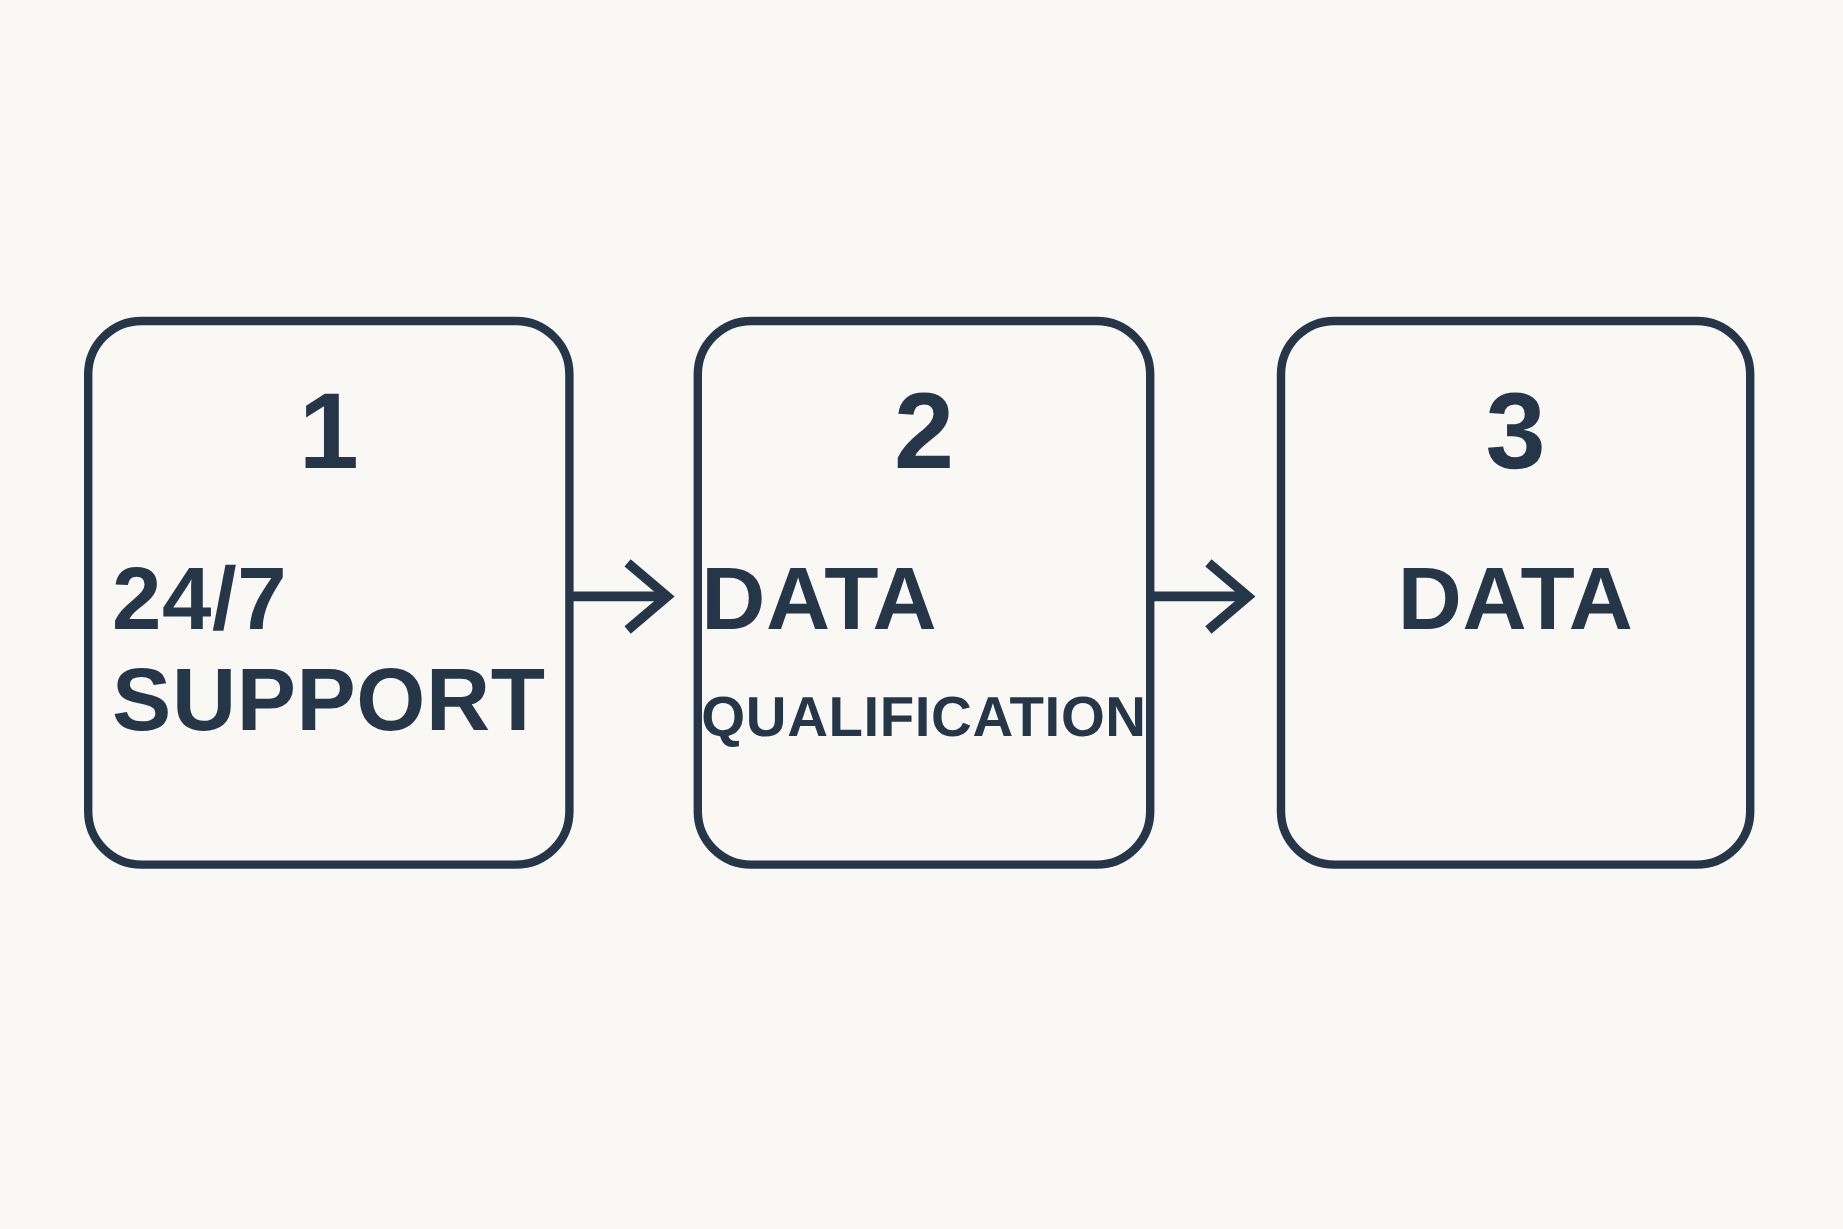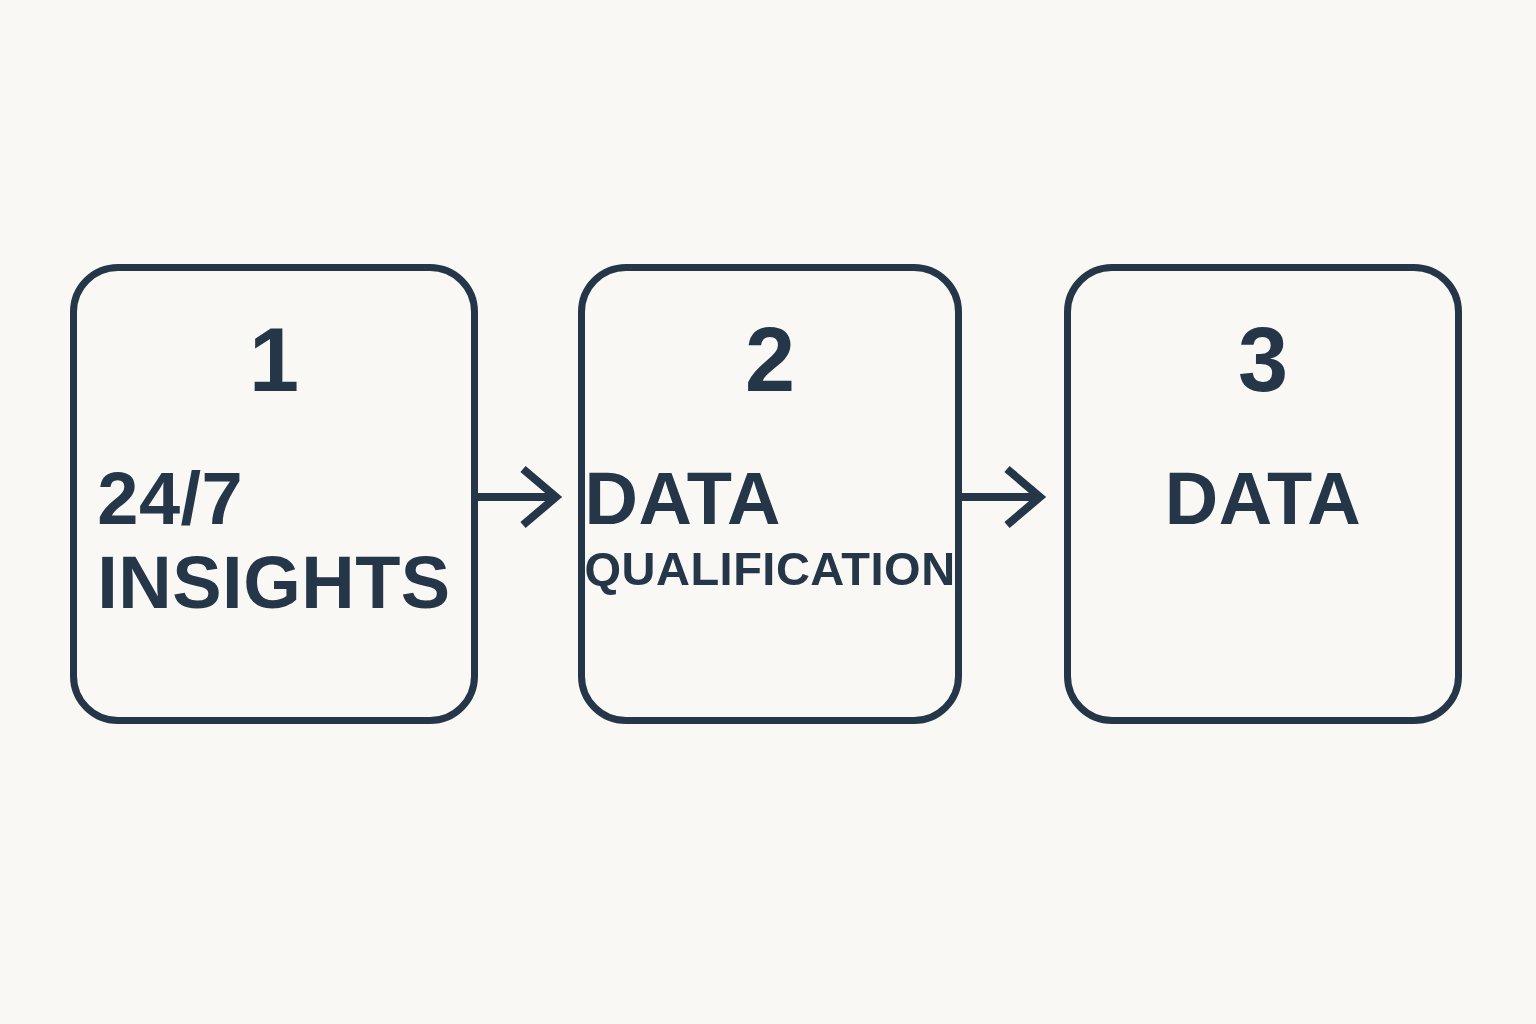--- a/index.html
+++ b/index.html
@@ -52,21 +52,21 @@
   .label-line {
     font-size: 74px;
     font-weight: bold;
     line-height: 1.14;
     letter-spacing: 0.5px;
     white-space: nowrap;
   }
   .label-line.small {
     font-size: 47px;
     line-height: 1.1;
-    margin-top: 2px;
+    margin-top: 30px;
     letter-spacing: 0.5px;
   }
   .connector {
     position: absolute;
     top: 460px;
     width: 88px;
     height: 74px;
     color: var(--accent, #253649);
   }
   .connector.connector-1 { left: 476px; }
@@ -75,21 +75,21 @@
 </style>
 </head>
 <body style="--bg: #f9f8f4; --accent: #253649;">
 
 <div class="canvas">
 
   <div class="step-card card-1">
     <div class="step-number">1</div>
     <div class="step-label">
       <div class="label-line">24/7</div>
-      <div class="label-line">INSIGHTS</div>
+      <div class="label-line">SUPPORT</div>
     </div>
   </div>
 
   <div class="connector connector-1">
     <svg viewBox="0 0 88 74" fill="none" stroke="currentColor" stroke-width="8">
       <line x1="0" y1="37" x2="76" y2="37"></line>
       <polyline points="47,9 80,37 47,65" stroke-linejoin="miter" fill="none"></polyline>
     </svg>
   </div>
 

